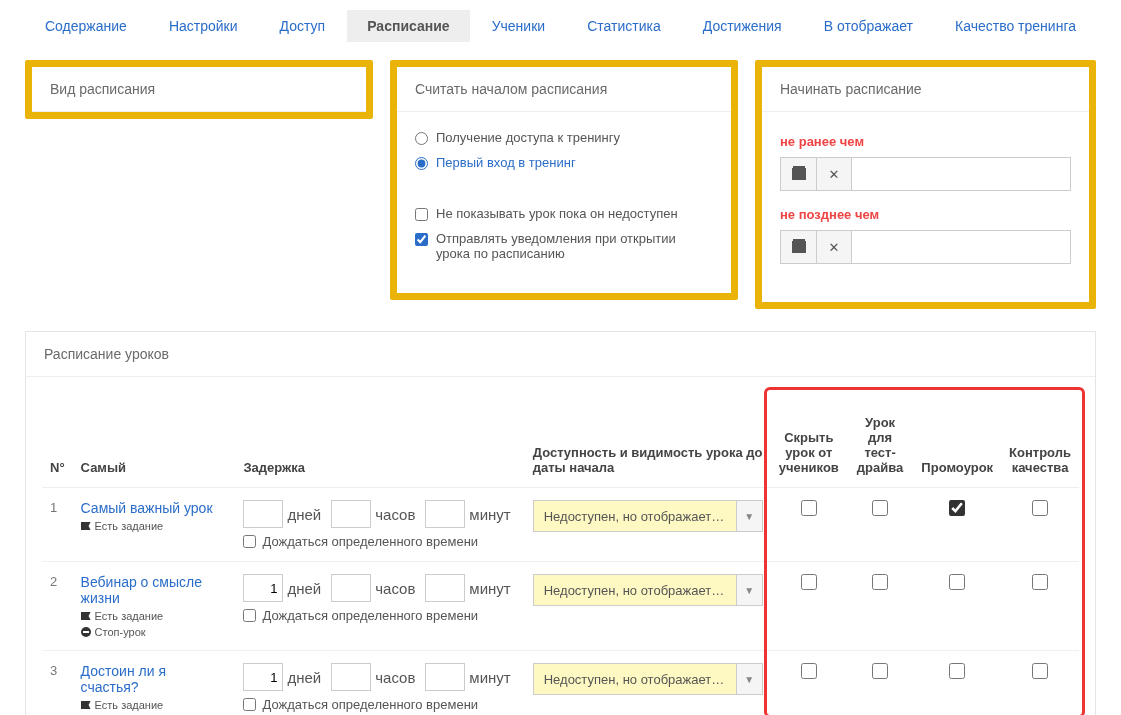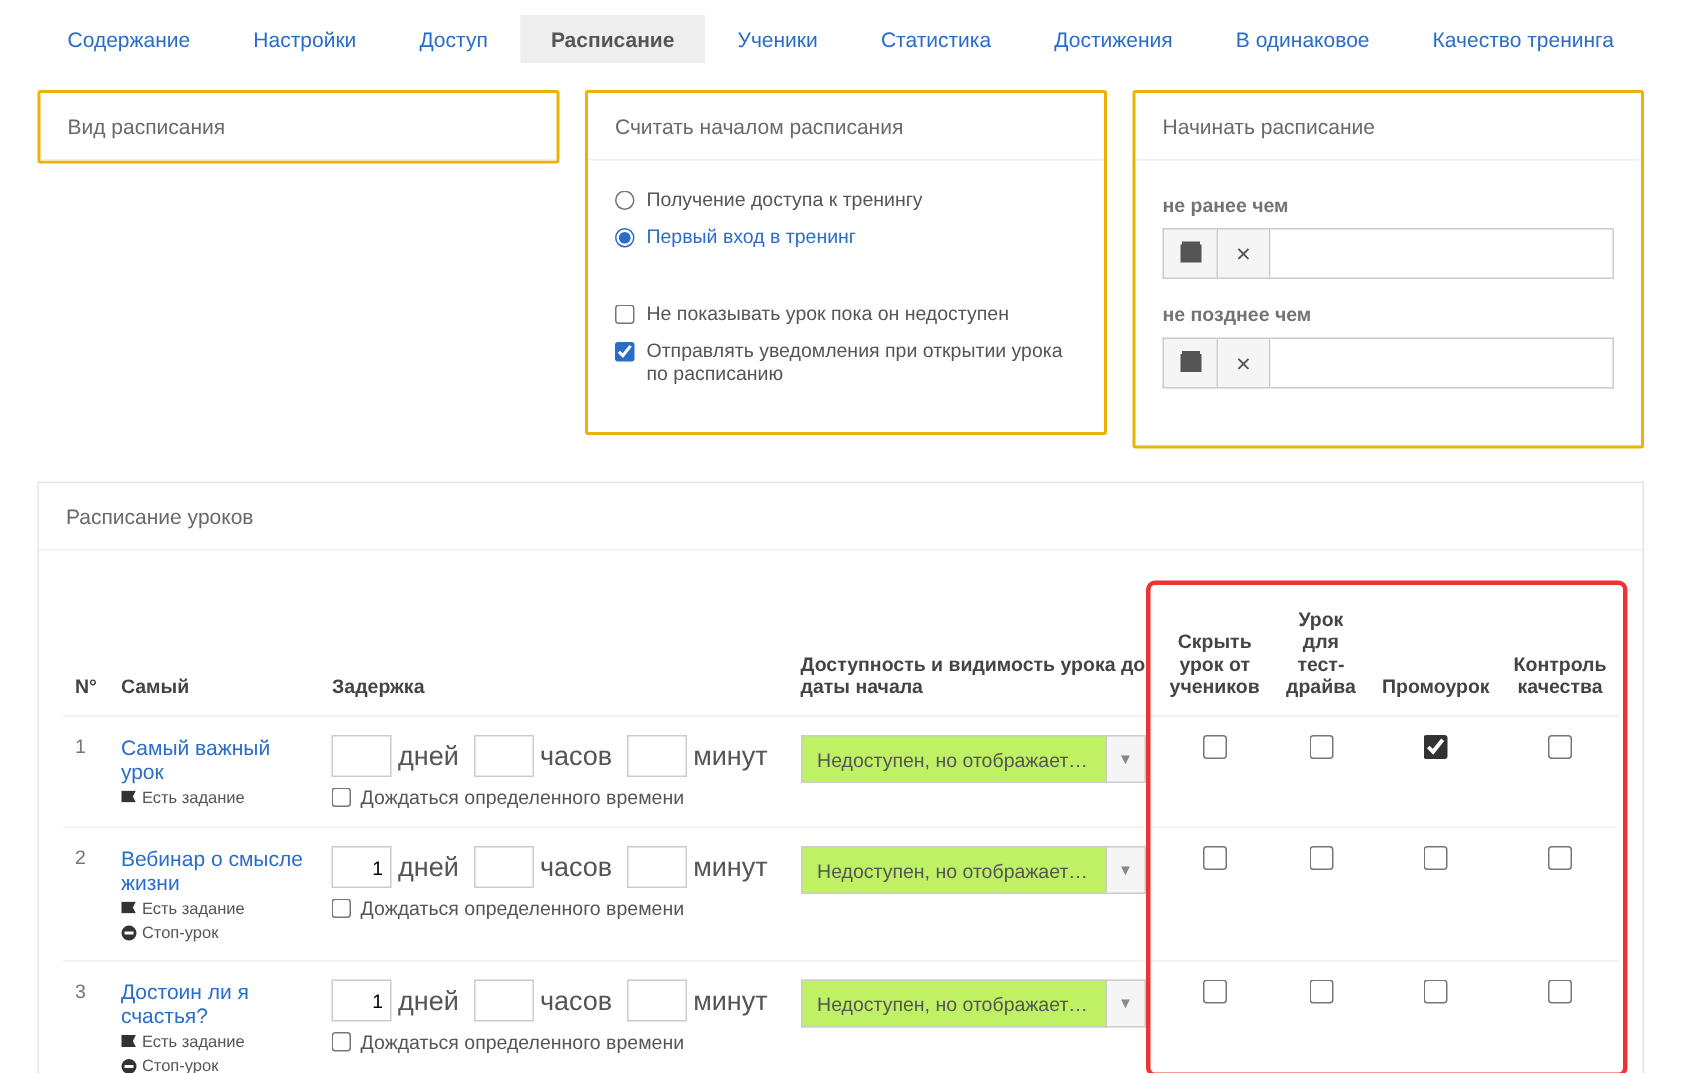--- a/index.html
+++ b/index.html
@@ -3,33 +3,33 @@
 <meta charset="utf-8">
 <style>
   * { box-sizing: border-box; margin: 0; padding: 0; }
   body { font-family: -apple-system, BlinkMacSystemFont, "Segoe UI", Arial, sans-serif; font-size: 13px; color: #444; background: #fff; padding: 10px 25px; width: 1121px; }
   
   .tabs { display: flex; flex-wrap: wrap; gap: 0; margin-bottom: 18px; justify-content: space-between; }
   .tab { padding: 8px 20px; color: #2a6dc9; cursor: pointer; font-size: 14px; }
   .tab.active { background: #eee; color: #555; font-weight: 600; }
   
   .panels-row { display: flex; gap: 17px; margin-bottom: 22px; align-items: flex-start; }
-  .panel { border: 2px solid #eab308; border-radius: 2px; }
+  .panel { border: 7px solid #eab308; border-radius: 2px; }
   .panel-head { padding: 14px 18px; font-size: 14px; color: #6a6a6a; border-bottom: 1px solid #eee; }
   .panel-body { padding: 18px 18px 22px; }
   .panel1 { flex: 0 0 348px; }
   .panel2 { flex: 0 0 348px; }
   .panel3 { flex: 1; }
   
   .radio-row, .check-row { display: flex; align-items: flex-start; gap: 8px; margin-bottom: 10px; font-size: 13px; color: #555; }
   .radio-row input[type=radio], .check-row input[type=checkbox] { margin-top: 2px; accent-color: #2a6dc9; }
   .radio-selected { color: #2a6dc9; }
   .check-row.mt { margin-top: 36px; }
   
-  .field-label { font-size: 13px; font-weight: 600; color: #737373; margin-bottom: 8px; margin-top: 4px; }
+  .field-label { font-size: 13px; font-weight: 600; color: #ef4444; margin-bottom: 8px; margin-top: 4px; }
   .date-group { display: flex; margin-bottom: 16px; }
   .date-btn { width: 36px; height: 34px; border: 1px solid #ccc; background: #f5f5f5; display: flex; align-items: center; justify-content: center; cursor: pointer; font-size: 13px; color: #555; }
   .date-btn:first-child { border-right: none; }
   .date-btn.cal::before { content: ""; width: 14px; height: 12px; background: #555; display: block; box-shadow: 0 -3px 0 -1px #555; }
   .date-input { flex: 1; height: 34px; border: 1px solid #ccc; border-left: none; padding: 0 8px; }
   
   .wide-panel { border: 1px solid #e5e5e5; }
   
   table { width: 100%; border-collapse: collapse; }
   th { text-align: left; font-size: 13px; font-weight: 600; color: #444; padding: 10px 8px 12px; border-bottom: 1px solid #eee; vertical-align: bottom; }
@@ -37,25 +37,25 @@
   td { padding: 12px 8px; vertical-align: top; font-size: 13px; }
   td.num { color: #777; width: 30px; }
   .lesson-link { color: #2a6dc9; text-decoration: none; font-size: 14px; }
   .lesson-meta { margin-top: 4px; font-size: 11px; color: #555; display: flex; align-items: center; gap: 4px; }
   .flag-icon::before { content: ""; width: 10px; height: 8px; background: #333; display: inline-block; clip-path: polygon(0 0, 100% 0, 80% 50%, 100% 100%, 0 100%); }
   .stop-icon { width: 10px; height: 10px; border-radius: 50%; background: #333; display: inline-flex; align-items: center; justify-content: center; }
   .stop-icon::after { content: ""; width: 6px; height: 1.5px; background: #fff; }
   
   .delay-row { display: flex; align-items: center; gap: 4px; margin-bottom: 6px; }
   .delay-row input[type=text] { width: 40px; height: 28px; border: 1px solid #ccc; text-align: right; padding: 0 5px; font-size: 13px; }
-  .delay-row span { font-size: 18px; color: #555; margin-right: 6px; }
+  .delay-row span { font-size: 15px; color: #555; margin-right: 6px; }
   .wait-row { display: flex; align-items: center; gap: 6px; font-size: 13px; color: #555; }
   
   .avail-select { display: flex; width: 230px; }
-  .avail-select .sel { flex: 1; height: 32px; border: 1px solid #ccc; padding: 0 10px; display: flex; align-items: center; color: #555; background: #bef264; overflow: hidden; white-space: nowrap; }
+  .avail-select .sel { flex: 1; height: 32px; border: 1px solid #ccc; padding: 0 10px; display: flex; align-items: center; color: #555; background: #fef9c3; overflow: hidden; white-space: nowrap; }
   .avail-select .caret { width: 26px; height: 32px; border: 1px solid #ccc; border-left: none; background: #f5f5f5; display: flex; align-items: center; justify-content: center; color: #888; font-size: 10px; }
   
   .cbox { width: 16px; height: 16px; accent-color: #333; }
   td.center { text-align: center; }
   
   .red-border { border: 3px solid #e33; border-radius: 6px; }
   .table-wrap { padding: 28px 16px 16px; }
   .lesson-row td { border-top: 1px solid #f0f0f0; }
   .lesson-row:first-of-type td { border-top: none; }
 </style>
@@ -63,21 +63,21 @@
 <body>
 
 <div class="tabs">
     <div class="tab">Содержание</div>
     <div class="tab">Настройки</div>
     <div class="tab">Доступ</div>
     <div class="tab active">Расписание</div>
     <div class="tab">Ученики</div>
     <div class="tab">Статистика</div>
     <div class="tab">Достижения</div>
-    <div class="tab">В одинаковое</div>
+    <div class="tab">В отображает</div>
     <div class="tab">Качество тренинга</div>
   </div>
 
 <div class="panels-row">
   <div class="panel panel1">
     <div class="panel-head">Вид расписания</div>
   </div>
 
   <div class="panel panel2">
     <div class="panel-head">Считать началом расписания</div>

